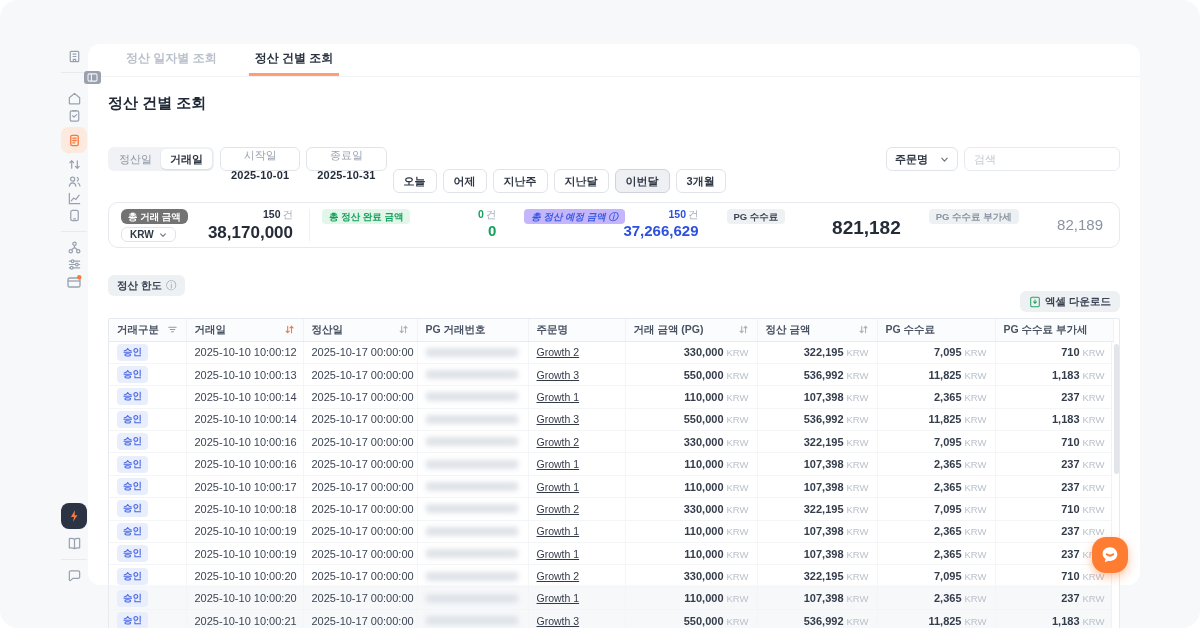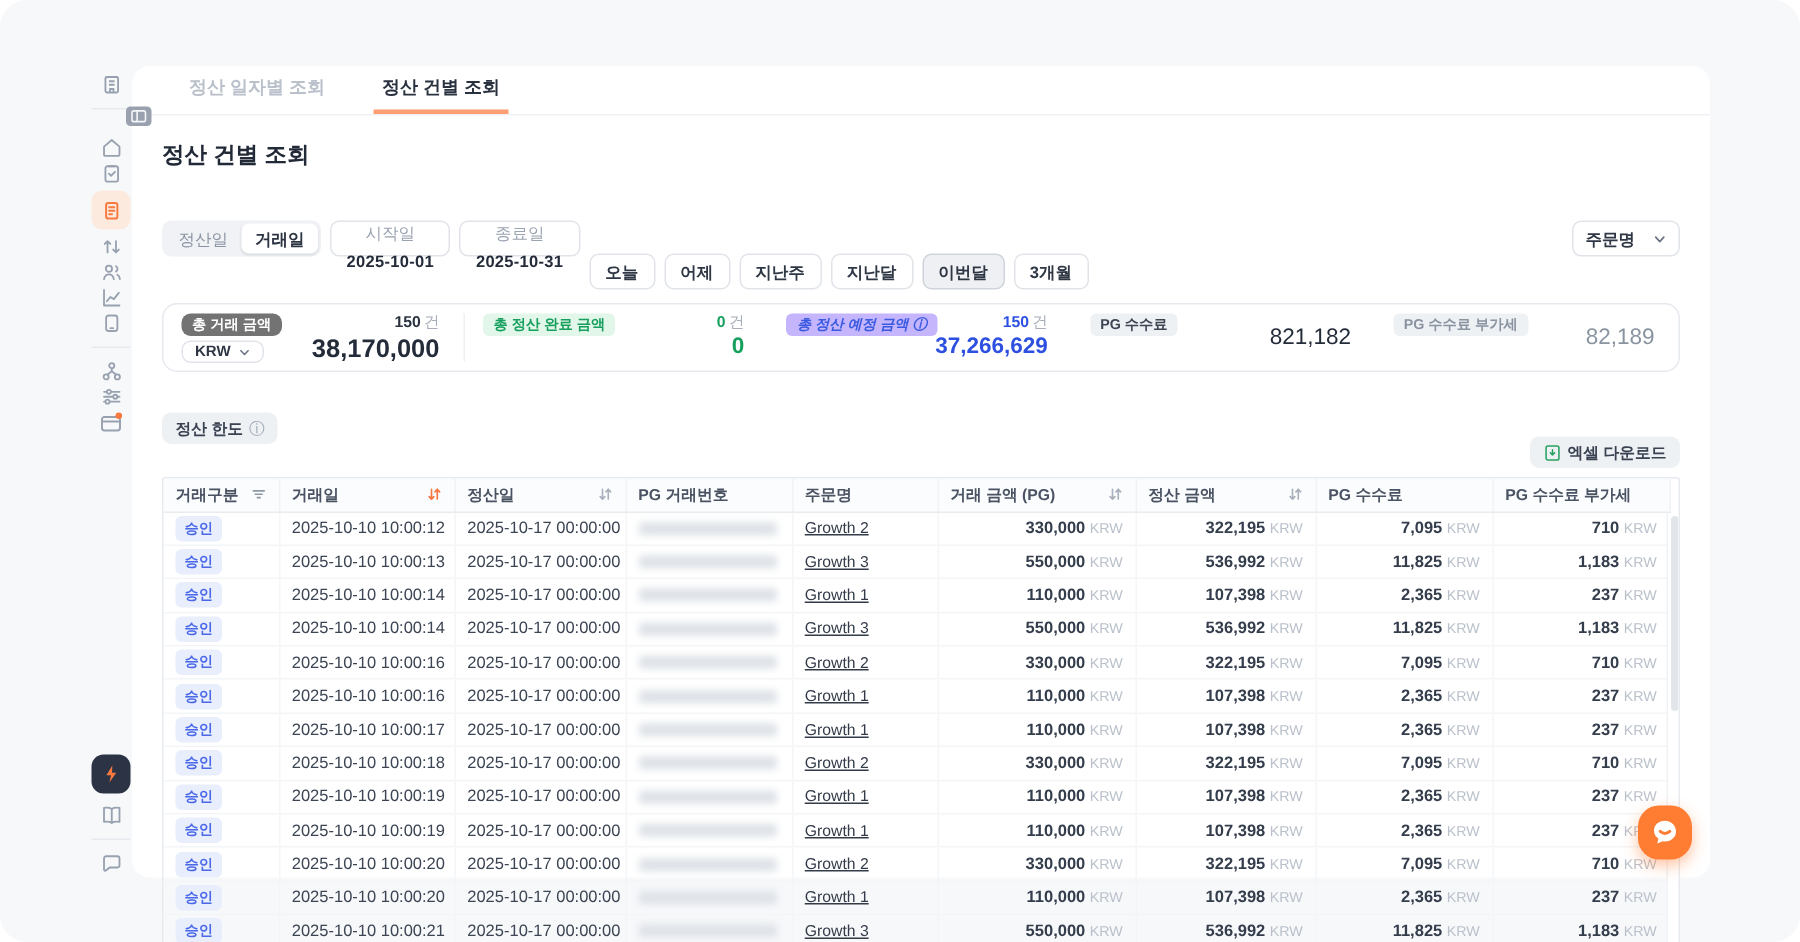--- a/index.html
+++ b/index.html
@@ -53,21 +53,21 @@
   .b-blue { background:#c4b5fd; color:#3a5be0;font-style:italic; }
   .b-gray { background:#eef1f4; color:#3d4452; }
   .b-muted { background:#eef1f4; color:#8a93a0; }
   .krw-btn { margin-top:3px; align-self:flex-start; height:19px; display:flex; align-items:center; gap:5px; background:#fff; border:1px solid #e0e4e9; border-radius:6px; padding:0 8px; font-size:10px; font-weight:700; color:#2f3745; cursor:pointer; }
   .sum-right { position:absolute; right:16px; top:5px; text-align:right; }
   .cnt { font-size:10.5px; font-weight:700; color:#2a3240; }
   .cnt .unit { color:#a7aeb9; font-weight:400; margin-left:2px; }
   .sum-val { font-size:17px; font-weight:700; color:#242c3a; line-height:1.25; }
   .v-green { color:#17a05d; font-size:15px; }
   .v-blue { color:#2d50e0; font-size:15px; }
-  .v-dark { font-size:15px; font-weight:400; }
+  .v-dark { font-size:19px; font-weight:700; }
   .v-muted { color:#8a93a0; font-size:15px; font-weight:400; }
   .c-green { color:#17a05d; } .c-blue { color:#2d50e0; }
 
   
   .toolbar { display:flex; align-items:center; margin-bottom:6px; }
   .tool-btn { height:21px; display:flex; align-items:center; gap:4px; background:#eef1f4; border:none; border-radius:6px; padding:0 9px; font-size:10.5px; font-weight:700; color:#3a4252; cursor:pointer; font-family:inherit; }
   .tool-btn .inf { color:#9aa3b0; font-weight:400; }
   .excel { margin-left:auto;margin-top:32px; }
 
   
@@ -228,20 +228,21 @@
             <button class="chip sel">이번달</button>
             <button class="chip">3개월</button>
           </div>
         <div class="f-right">
           <div class="select">
             <span>주문명</span>
             <svg width="9" height="9" viewBox="0 0 10 10">
                 <path d="M2 3.5 5 6.7 8 3.5" stroke="#6b7482" stroke-width="1.3" fill="none" stroke-linecap="round" stroke-linejoin="round"></path>
               </svg>
           </div>
+          <input class="search" placeholder="검색" style="">
         </div>
       </div>
 
       <div class="summary">
         <div class="sum-sec sec1">
           <span class="badge b-dark">총 거래 금액</span>
           <button class="krw-btn">
             <span>KRW</span>
             <svg width="8" height="8" viewBox="0 0 10 10">
                 <path d="M2 3.5 5 6.7 8 3.5" stroke="#6b7482" stroke-width="1.3" fill="none" stroke-linecap="round" stroke-linejoin="round"></path>

